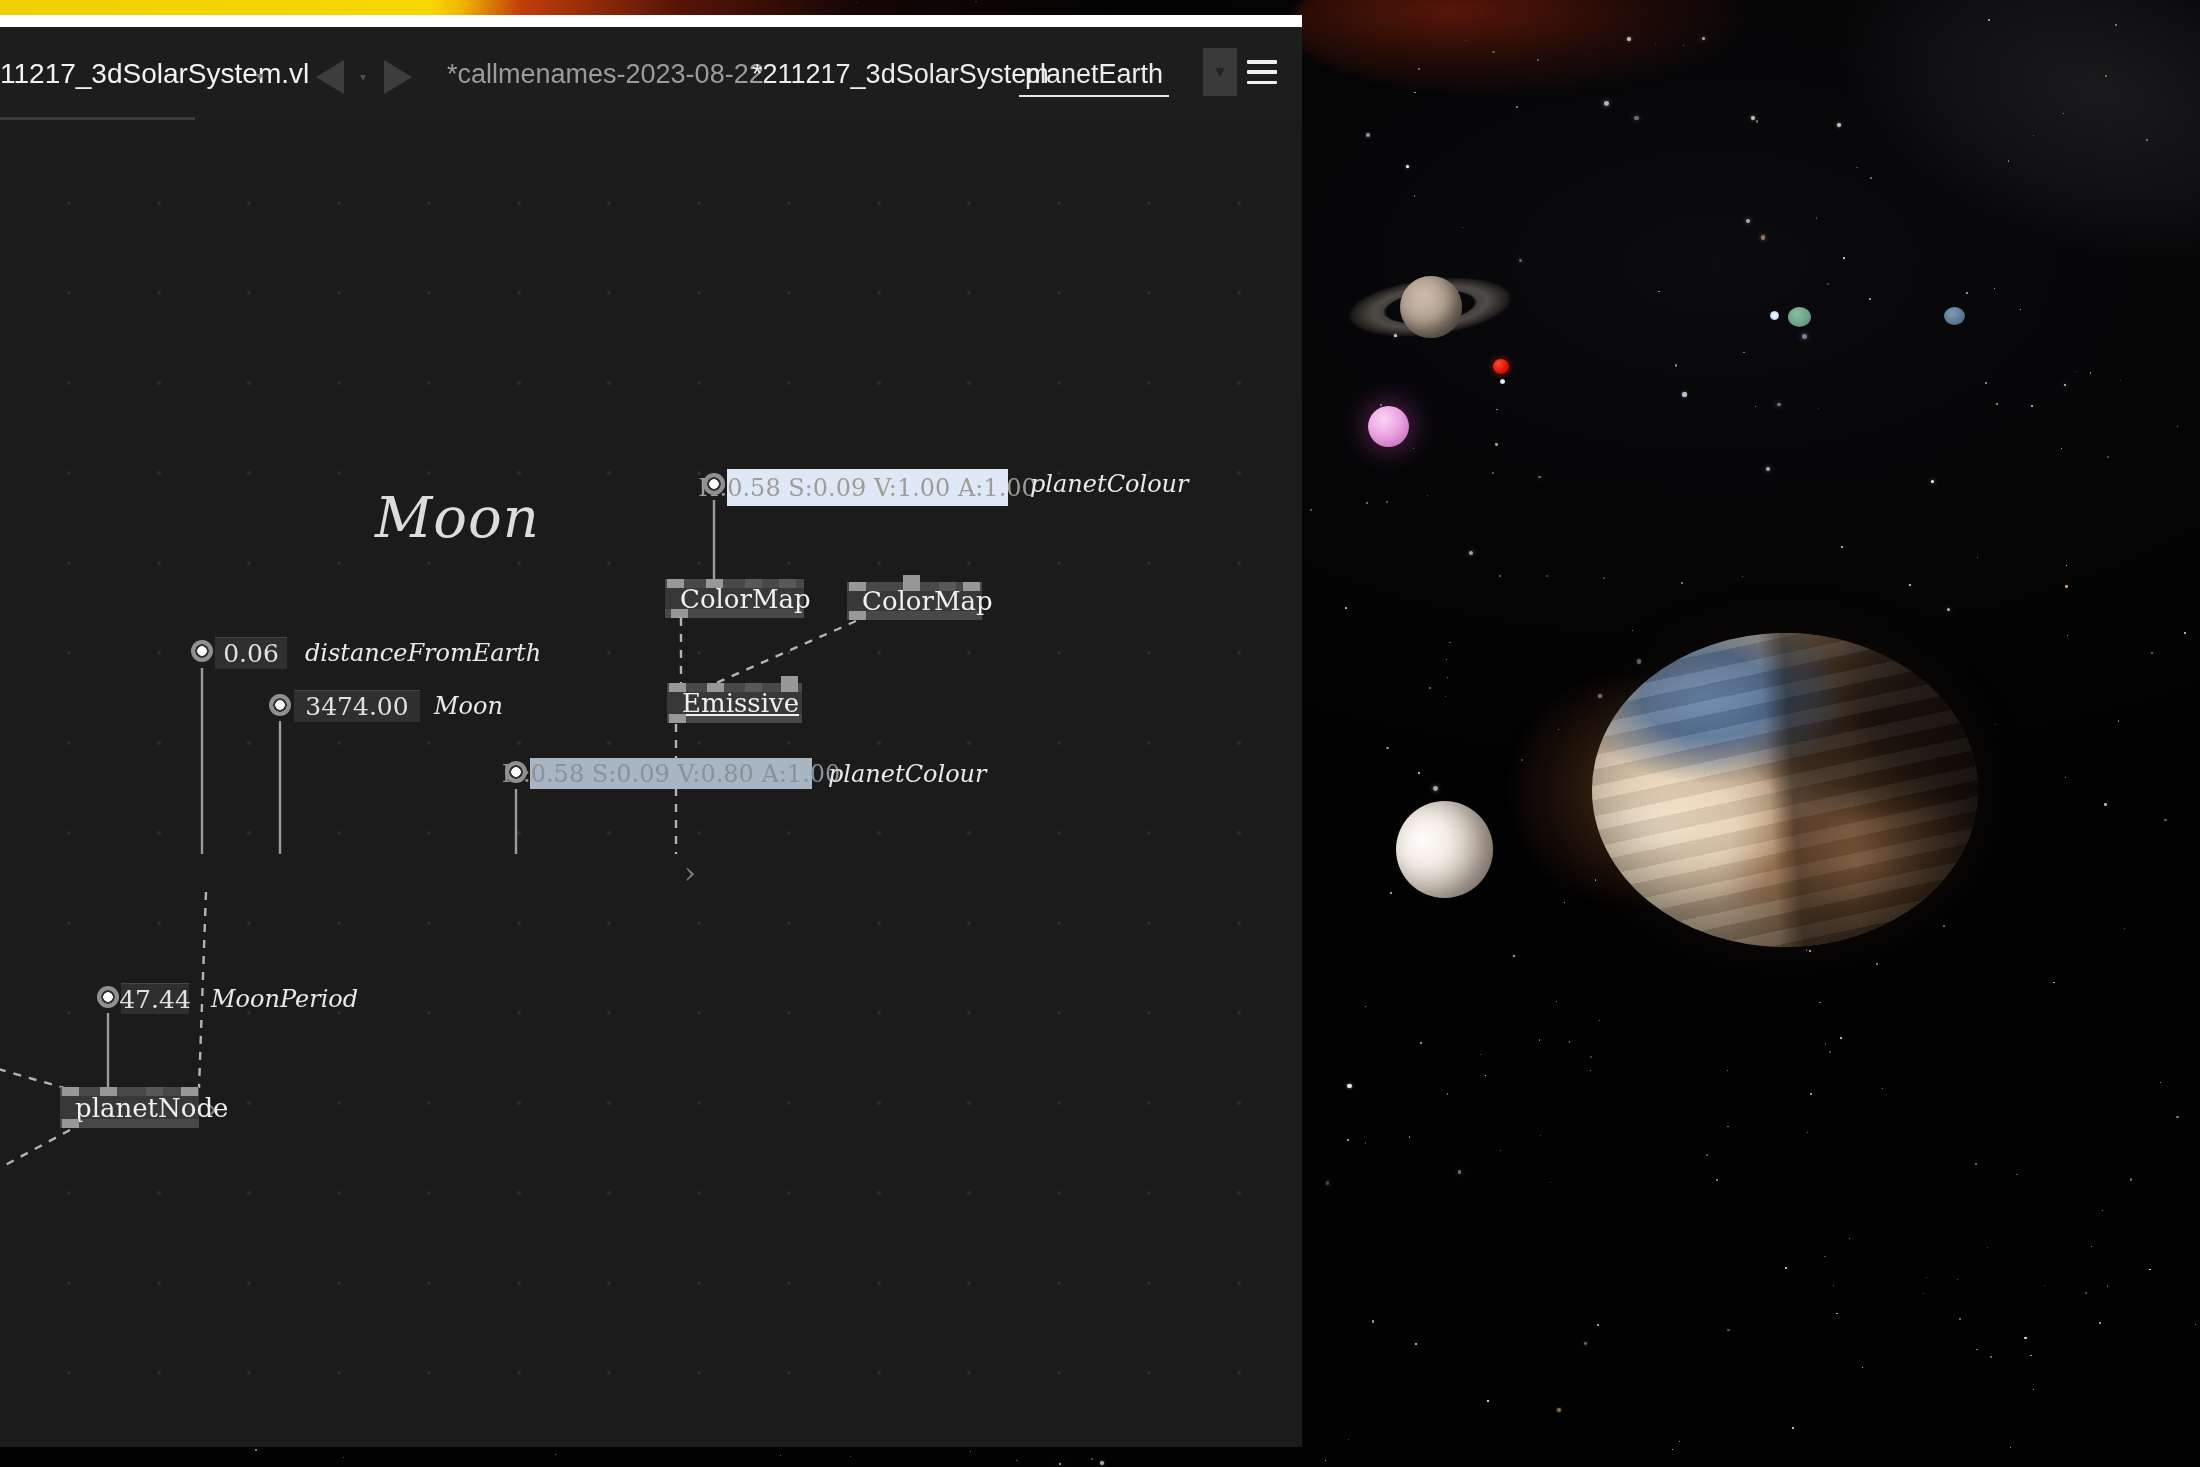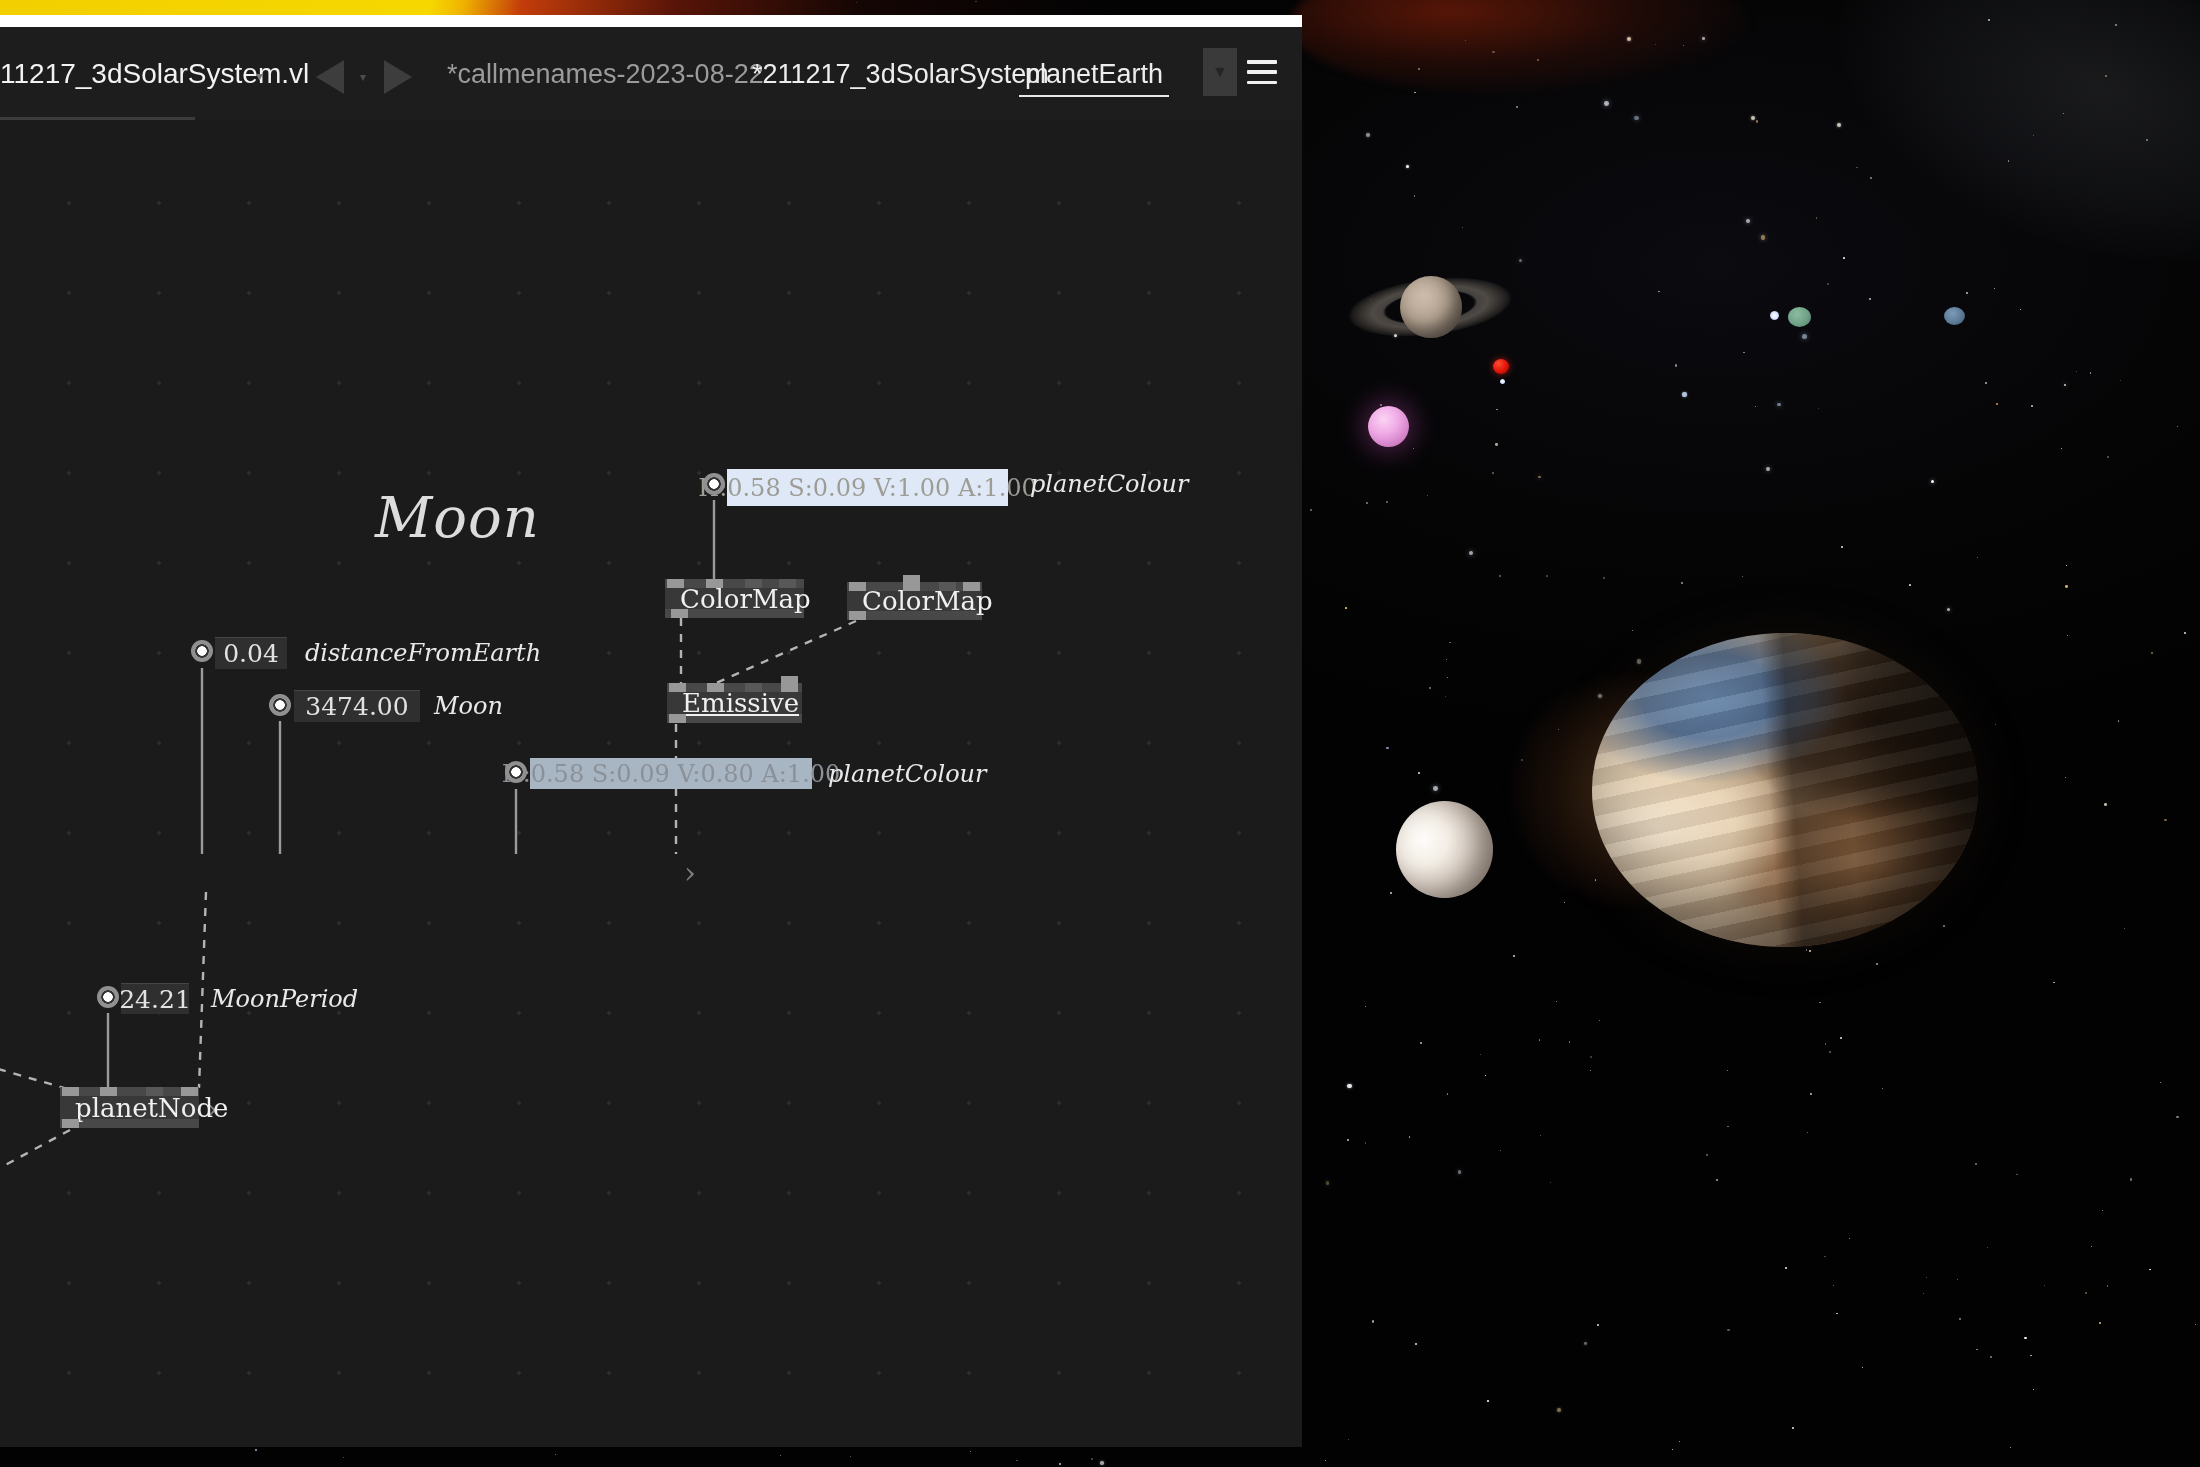--- a/index.html
+++ b/index.html
@@ -692,41 +692,41 @@
 
       <div class="node" style="left:847px;top:462px;width:135px;height:38px;">
         <span class="pin top bright" style="left:2px"></span>
           <span class="pin top bright raised" style="left:56px"></span>
         <span class="pin top dim" style="left:92px"></span>
           <span class="pin top bright" style="left:116px"></span>
         <span class="pin bottom bright" style="left:2px"></span>
         <span class="lbl">ColorMap</span>
       </div>
 
-      <div class="iobox" style="left:215px;top:517px;width:72px;height:31px;">0.04</div>
+      <div class="iobox" style="left:215px;top:517px;width:72px;height:31px;">0.06</div>
       <div class="comment-label" style="left:305px;top:519px;">distanceFromEarth</div>
 
       <div class="iobox" style="left:294px;top:570px;width:126px;height:31px;">3474.00</div>
       <div class="comment-label" style="left:434px;top:572px;">Moon</div>
 
       <div class="node" style="left:667px;top:563px;width:135px;height:40px;text-decoration:underline;">
         <span class="pin top bright" style="left:2px"></span>
           <span class="pin top bright" style="left:40px"></span>
         <span class="pin top dim" style="left:78px"></span>
           <span class="pin top bright raised" style="left:114px"></span>
         <span class="pin bottom bright" style="left:2px"></span>
         <span class="lbl">Emissive</span>
       </div>
 
       <div class="iobox colorbox2" style="left:530px;top:638px;width:282px;height:31px;">H:0.58 S:0.09 V:0.80 A:1.00</div>
       <div class="comment-label" style="left:828px;top:640px;">planetColour</div>
 
       <div class="chevron" style="left:684px;top:735px;">›</div>
 
-      <div class="iobox" style="left:121px;top:863px;width:68px;height:30px;">24.21</div>
+      <div class="iobox" style="left:121px;top:863px;width:68px;height:30px;">47.44</div>
       <div class="comment-label" style="left:211px;top:865px;">MoonPeriod</div>
 
       <div class="node" style="left:60px;top:967px;width:139px;height:41px;">
         <span class="pin top bright" style="left:2px"></span>
           <span class="pin top bright" style="left:40px"></span>
         <span class="pin top dim" style="left:86px"></span>
           <span class="pin top bright" style="left:121px"></span>
         <span class="pin bottom bright" style="left:2px"></span>
         <span class="lbl">planetNode</span>
       </div>

